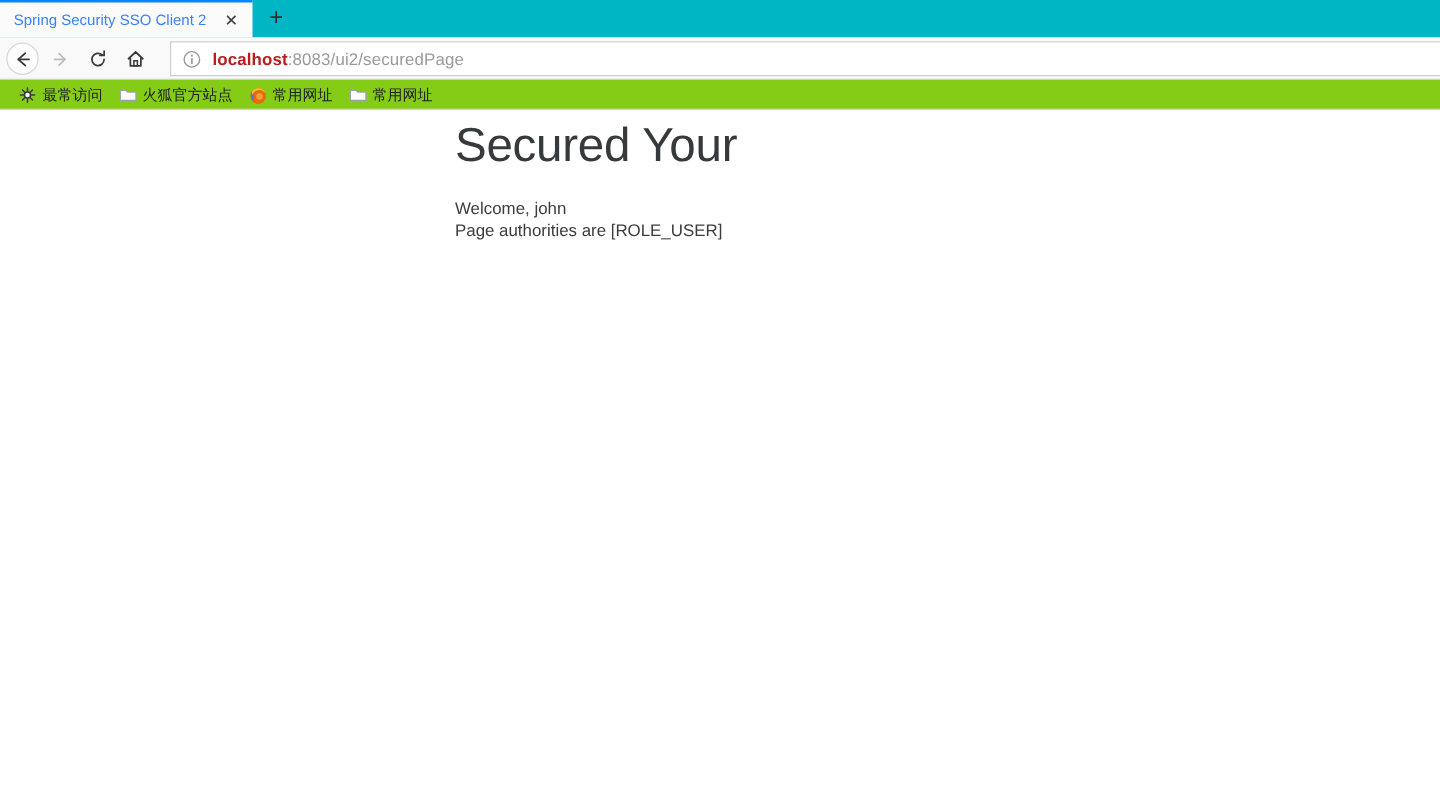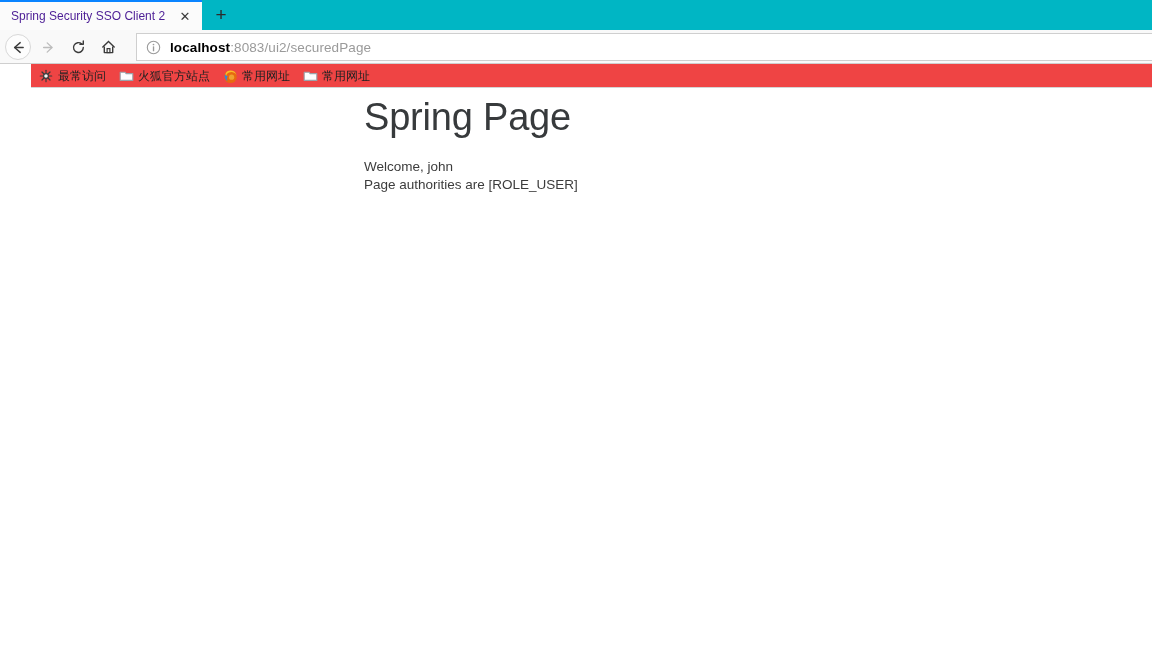--- a/index.html
+++ b/index.html
@@ -40,21 +40,21 @@
     display: flex;
     align-items: center;
     position: relative;
     box-sizing: border-box;
     border-top: 2px solid #0a84ff;
     padding: 0 6px 0 11px;
   }
   .tab-title {
     flex: 1 1 auto;
     font-size: 12px;
-    color: #4c1d95;
+    color: #3b82f6;
     white-space: nowrap;
     overflow: hidden;
     text-overflow: ellipsis;
     line-height: 28px;
   }
   .tab-close {
     width: 18px;
     height: 18px;
     flex: 0 0 auto;
     display: flex;
@@ -145,34 +145,33 @@
     align-items: center;
     justify-content: center;
   }
   .url-text {
     font-size: 13.5px;
     color: #9a9a9a;
     white-space: nowrap;
     letter-spacing: 0.1px;
   }
   .url-host {
-    color: #000000;
+    color: #b91c1c;
     font-weight: 600;
   }
 
   
   .bookmarks {
     height: 24px;
-    background: #ef4444;
-    display: flex;
-    align-items: center;
-    padding-left: 2px;
-    flex: 0 0 auto;
-    position: relative;
-    margin-left: 31px;
+    background: #84cc16;
+    display: flex;
+    align-items: center;
+    padding-left: 9px;
+    flex: 0 0 auto;
+    position: relative;
   }
   .bookmarks::after {
     content: "";
     position: absolute;
     left: 0; right: 0; bottom: 0;
     height: 1px;
     background: #d4d4d4;
   }
   .bm {
     display: flex;
@@ -326,21 +325,21 @@
         <svg width="15" height="14" viewBox="0 0 15 14">
           <path d="M1.2 3.2 L6.0 3.2 L7.1 4.6 L13.8 4.6 L13.8 11.4 L1.2 11.4 Z" fill="#fdfdfd" stroke="#9aa3ab" stroke-width="1.1" stroke-linejoin="round"></path>
         </svg>
       </span>
       <span class="bm-label">常用网址</span>
     </div>
   </div>
 
   <div class="viewport">
     <div class="page-inner">
-      <h1 class="page-title">Spring Page</h1>
+      <h1 class="page-title">Secured Your</h1>
       <div class="page-lines">
         <p class="page-line">Welcome, john</p>
         <p class="page-line">Page authorities are [ROLE_USER]</p>
       </div>
     </div>
   </div>
 
 </div>
 
 </body></html>

